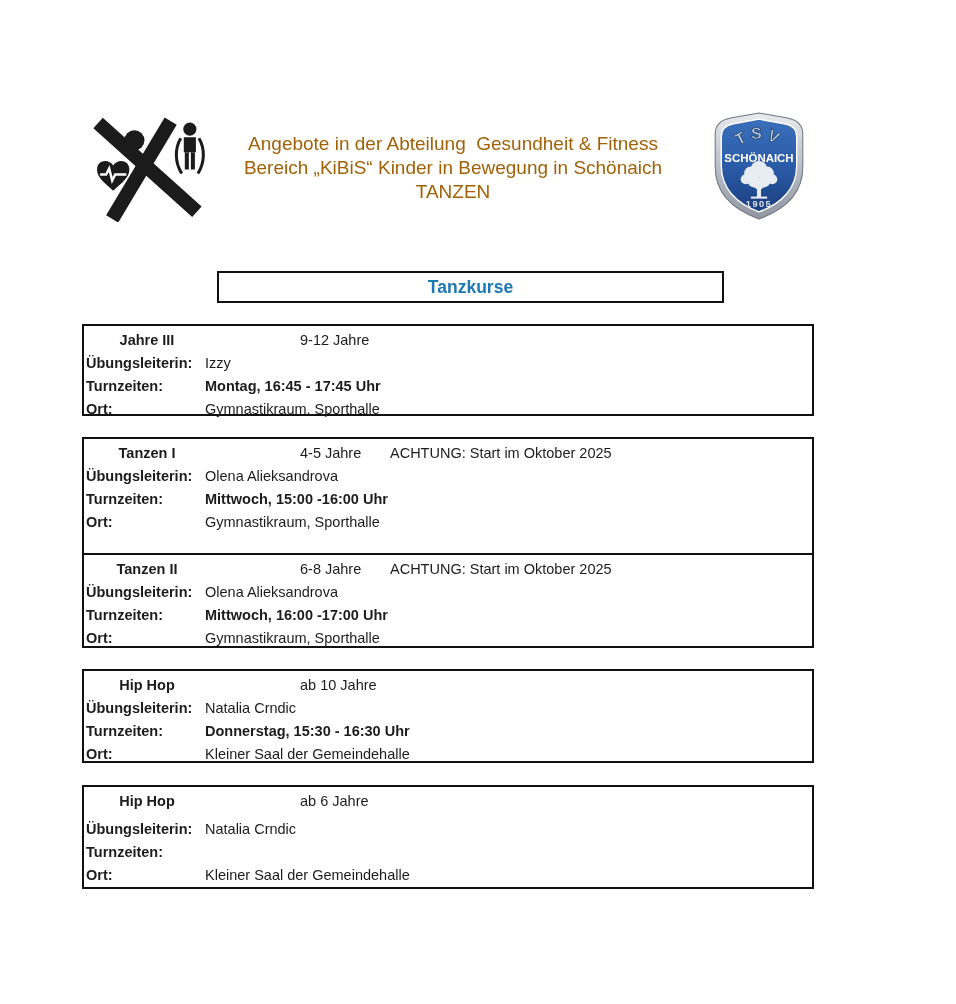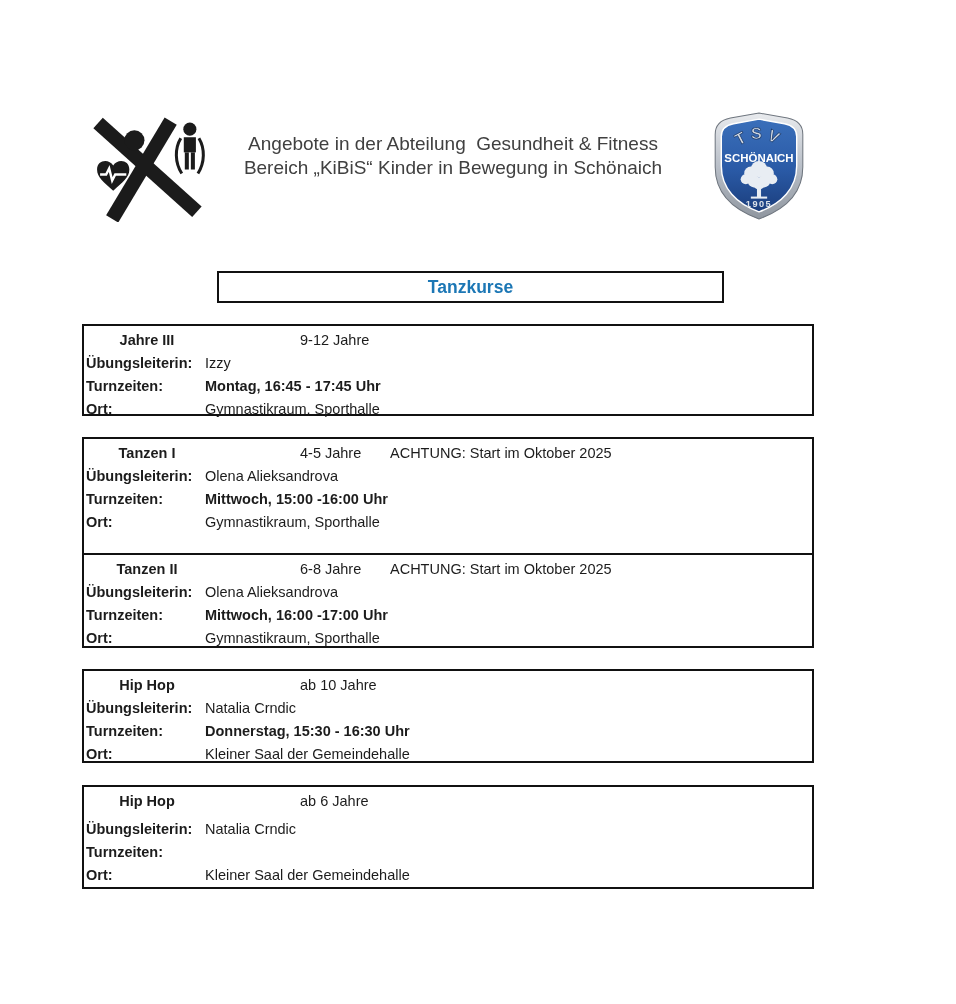--- a/index.html
+++ b/index.html
@@ -8,21 +8,21 @@
     width: 956px; height: 1004px;
     background: #ffffff;
     font-family: "Liberation Sans", sans-serif;
     color: #1c1c1c;
     overflow: hidden;
   }
   
   #pictogram { position: absolute; left: 90px; top: 114px; width: 118px; height: 108px; }
   #header-text {
     position: absolute; left: 207px; top: 132px; width: 492px;
-    text-align: center; font-size: 19px; line-height: 24px; color: #404040;
+    text-align: center; font-size: 19px; line-height: 24px; color: #a16207;
   }
   .hline { white-space: pre; }
   #badge { position: absolute; left: 712px; top: 112px; width: 94px; height: 108px; }
 
   
   #section-box {
     position: absolute; left: 217px; top: 271px; width: 507px; height: 32px;
     border: 2px solid #111; box-sizing: border-box;
     display: flex; align-items: center; justify-content: center;
   }
@@ -66,20 +66,21 @@
         <rect x="100" y="38" width="4" height="17"></rect>
         <path d="M90 24 C84 34 84 48 91 59" fill="none" stroke="#1b1b1b" stroke-width="3"></path>
         <path d="M108 24 C114 34 114 48 107 59" fill="none" stroke="#1b1b1b" stroke-width="3"></path>
       </g>
     </g>
   </svg>
 
   <div id="header-text">
     <div class="hline">Angebote in der Abteilung  Gesundheit &amp; Fitness</div>
     <div class="hline">Bereich „KiBiS“ Kinder in Bewegung in Schönaich</div>
+    <div class="hline">TANZEN</div>
   </div>
 
   <svg id="badge" viewBox="0 0 92 106" aria-hidden="true">
     <defs>
       <linearGradient id="silverG" x1="0" y1="0" x2="0" y2="1">
         <stop offset="0" stop-color="#e9ebee"></stop>
         <stop offset="0.5" stop-color="#b9bfc8"></stop>
         <stop offset="1" stop-color="#8f969f"></stop>
       </linearGradient>
       <linearGradient id="blueG" x1="0" y1="0" x2="0" y2="1">

